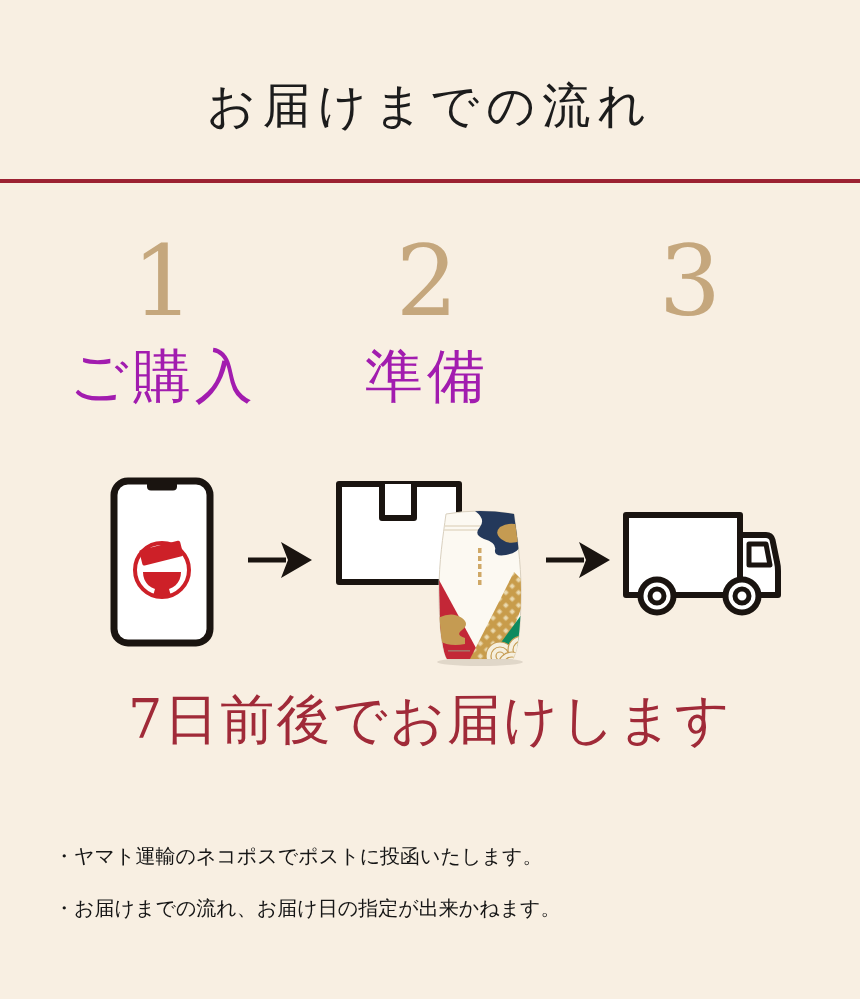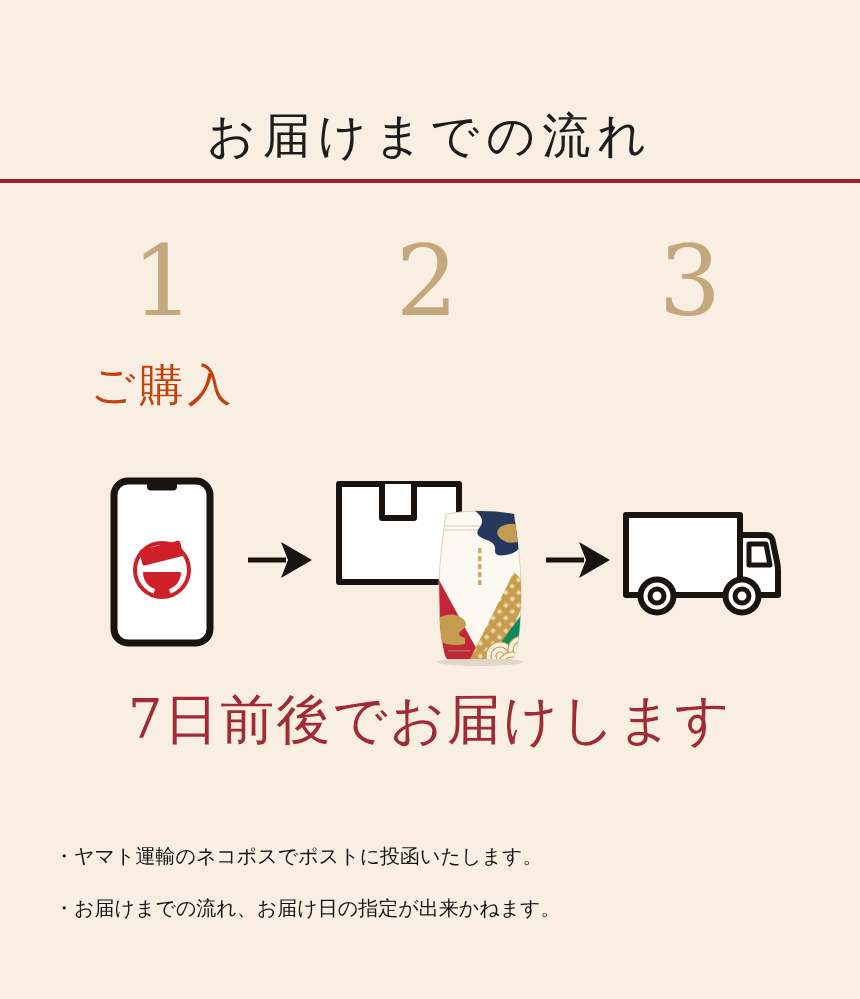--- a/index.html
+++ b/index.html
@@ -5,36 +5,35 @@
   html,body{margin:0;padding:0;}
   body{font-family:"Liberation Sans","DejaVu Sans",sans-serif;}
   .page{
     position:relative;width:860px;height:999px;overflow:hidden;
     background:var(--background,#f8efe2);
   }
   .title{
     position:absolute;top:74px;left:0;width:860px;text-align:center;
     font-size:48px;font-weight:500;letter-spacing:7px;color:var(--ink,#1c1c1c);
     font-family:"Liberation Sans","DejaVu Sans",sans-serif;
-    margin-top:30px;
   }
   .divider{
     position:absolute;top:179px;left:0;width:860px;height:4px;
     background:var(--divider-red,#9c2232);
   }
   .step{position:absolute;top:232px;width:240px;text-align:center;}
   .step.c1{left:43px;} .step.c2{left:307px;} .step.c3{left:570px;}
   .step-number{
     font-family:"DejaVu Serif","Liberation Serif",serif;
     font-size:98px;line-height:1;color:var(--number-gold,#c5a77d);
   }
   .step-label{
-    margin-top:26px;
+    margin-top:8px;
     font-family:"DejaVu Serif","Liberation Serif",serif;
-    font-size:44px;letter-spacing:4px;color:#c2410c;
+    font-size:58px;letter-spacing:4px;color:#a21caf;
   }
   .icon-abs{position:absolute;}
   .phone-icon{left:110px;top:477px;}
   .arrow-1{left:247px;top:539px;}
   .box-pouch-icon{left:334px;top:478px;}
   .arrow-2{left:545px;top:539px;}
   .truck-icon{left:620px;top:505px;}
   .message{
     position:absolute;top:684px;left:0;width:860px;text-align:center;
     font-family:"DejaVu Serif","Liberation Serif",serif;
@@ -64,20 +63,21 @@
 
   <div class="title">お届けまでの流れ</div>
   <div class="divider"></div>
 
   <div class="step c1">
     <div class="step-number">1</div>
     <div class="step-label">ご購入</div>
   </div>
   <div class="step c2">
     <div class="step-number">2</div>
+    <div class="step-label">準備</div>
   </div>
   <div class="step c3">
     <div class="step-number">3</div>
   </div>
 
   <div class="icon-abs phone-icon">
     <svg width="104" height="170" viewBox="0 0 104 170">
       <rect class="ln" x="4" y="4" width="96" height="162" rx="14" stroke-width="7"></rect>
       <rect class="dk" x="37" y="3.5" width="30" height="10" rx="4"></rect>
       <circle class="logo-stroke" cx="52" cy="93" r="27" stroke-width="4"></circle>

